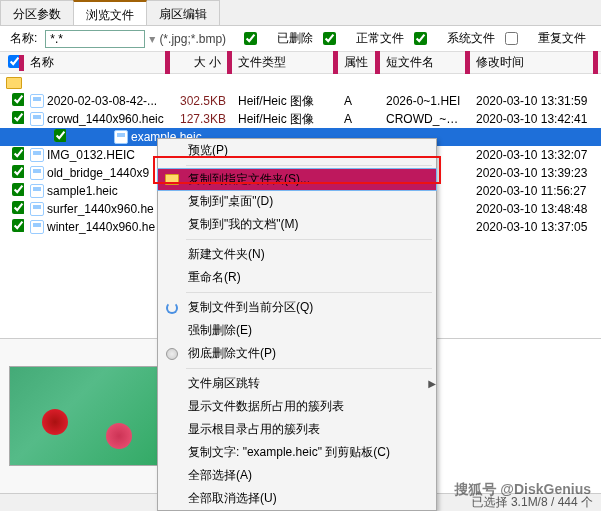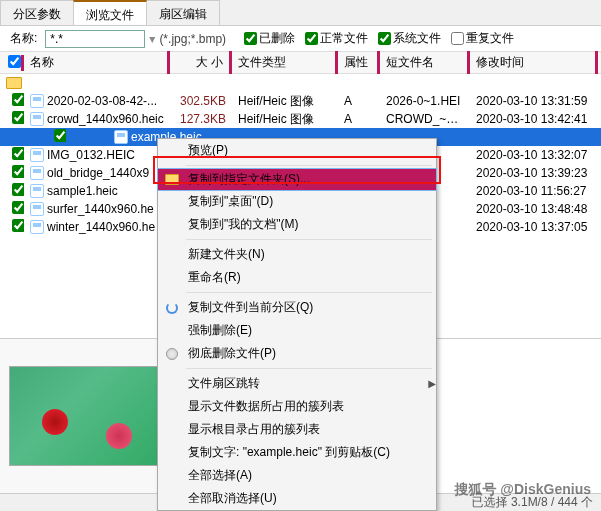--- a/index.html
+++ b/index.html
@@ -4,24 +4,24 @@
 <style>
 * { margin: 0; padding: 0; box-sizing: border-box; font-family: "Microsoft YaHei", "SimSun", sans-serif; font-size: 12px; }
 body { background: #fff; width: 601px; height: 511px; overflow: hidden; position: relative; }
 .tabs { display: flex; border-bottom: 1px solid #ccc; background: #f0f0f0; height: 26px; }
 .tab { padding: 5px 12px; border: 1px solid #ccc; border-bottom: none; background: #f0f0f0; cursor: pointer; margin-right: -1px; }
 .tab.active { background: #fff; border-top: 2px solid #a16207; position: relative; z-index: 1; }
 .filter-bar { display: flex; align-items: center; padding: 4px 6px; gap: 4px; border-bottom: 1px solid #ddd; background: #fff; height: 26px; }
 .filter-label { padding: 0 4px; }
 .filter-input { border: 1px solid #7a9; padding: 1px 4px; width: 100px; height: 18px; }
 .filter-hint { color: #444; margin-right: 8px; }
-.cb { display: inline-flex; align-items: center; gap: 2px; margin-left: 6px; }
+.cb { display: inline-flex; align-items: center; gap: 20px; margin-left: 6px; }
 .cb input { accent-color: green; width: 13px; height: 13px; }
 .header-row { display: flex; align-items: center; background: #f7f7f7; border-bottom: 1px solid #ddd; height: 22px; padding-left: 6px; }
-.hcell { padding: 3px 6px; border-right: 3px solid #be185d; white-space: nowrap; overflow: hidden; }
+.hcell { padding: 3px 6px; border-right: 5px solid #be185d; white-space: nowrap; overflow: hidden; }
 .c-check { width: 18px; flex: none; padding: 0 2px; }
 .c-name { width: 146px; flex: none; }
 .c-size { width: 62px; flex: none; text-align: right; }
 .c-type { width: 106px; flex: none; }
 .c-attr { width: 42px; flex: none; }
 .c-short { width: 90px; flex: none; }
 .c-date { width: 128px; flex: none; }
 .folder-row { display: flex; align-items: center; height: 18px; padding-left: 6px; }
 .folder-icon { width: 16px; height: 12px; background: #ffd96b; border: 1px solid #d4a017; border-radius: 1px; display: inline-block; }
 .rows { }

